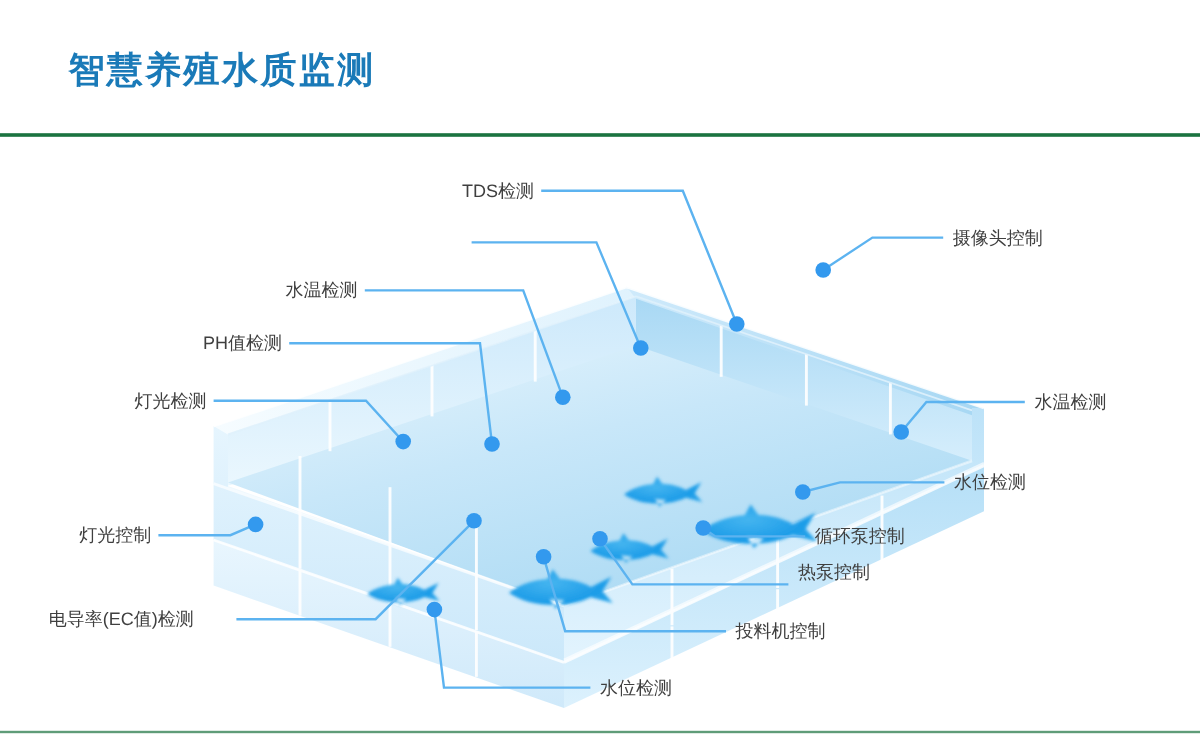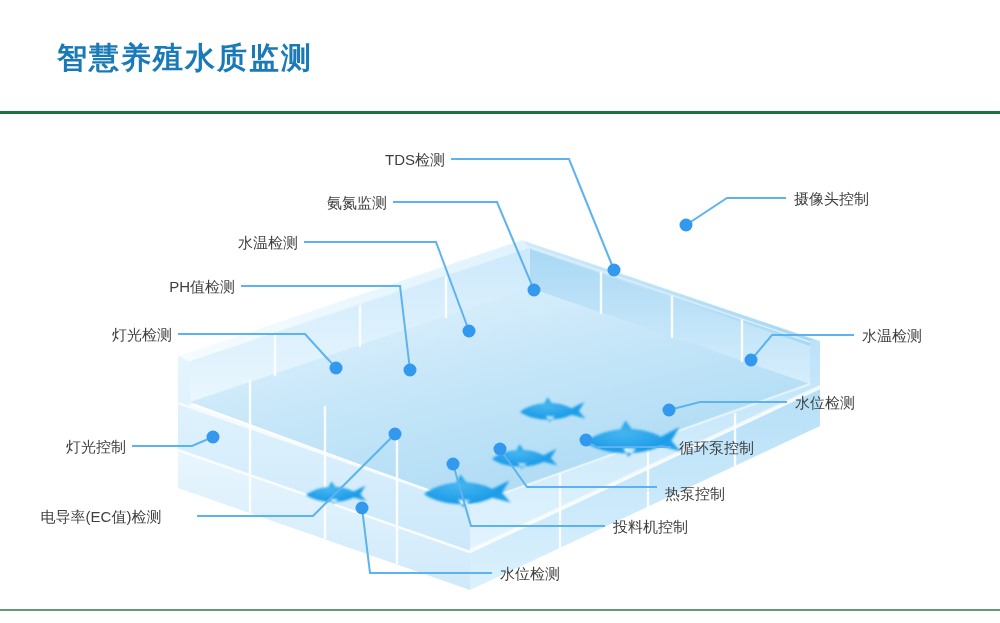--- a/index.html
+++ b/index.html
@@ -242,37 +242,36 @@
         <circle cx="500" cy="337" r="6.5"></circle>
         <circle cx="586" cy="328" r="6.5"></circle>
         <circle cx="669" cy="298" r="6.5"></circle>
         <circle cx="751" cy="248" r="6.5"></circle>
         <circle cx="686" cy="113" r="6.5"></circle>
       </g>
     </svg>
 
     <div class="label r" style="left:265px;top:40px;width:180px;">TDS检测</div>
 
-    <div class="label r" style="left:207px;top:83px;width:180px;">氨氮监测</div>
 
     <div class="label r" style="left:55px;top:167px;width:180px;">PH值检测</div>
 
     <div class="label r" style="left:118px;top:123px;width:180px;">水温检测</div>
 
     <div class="label r" style="left:-8px;top:215px;width:180px;">灯光检测</div>
 
     <div class="label r" style="left:-54px;top:327px;width:180px;">灯光控制</div>
 
     <div class="label r" style="left:11px;top:397px;width:180px;text-align:center;">电导率(EC值)检测</div>
 
     <div class="label" style="left:500px;top:454px;text-align:center;">水位检测</div>
 
     <div class="label" style="left:613px;top:407px;">投料机控制</div>
 
-    <div class="label" style="left:665px;top:374px;">热泵控制</div>
+    <div class="label" style="left:665px;top:358px;">热泵控制</div>
 
     <div class="label" style="left:679px;top:328px;">循环泵控制</div>
 
     <div class="label" style="left:795px;top:283px;">水位检测</div>
 
     <div class="label" style="left:862px;top:216px;">水温检测</div>
 
     <div class="label" style="left:794px;top:79px;text-align:center;">摄像头控制</div>
 
   </div>

